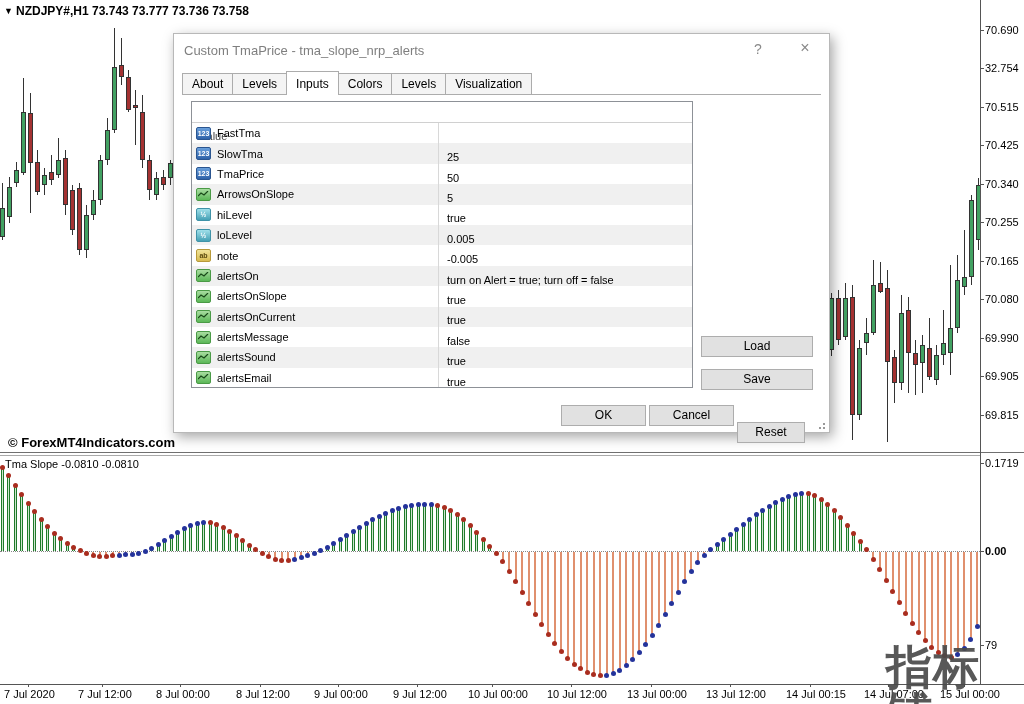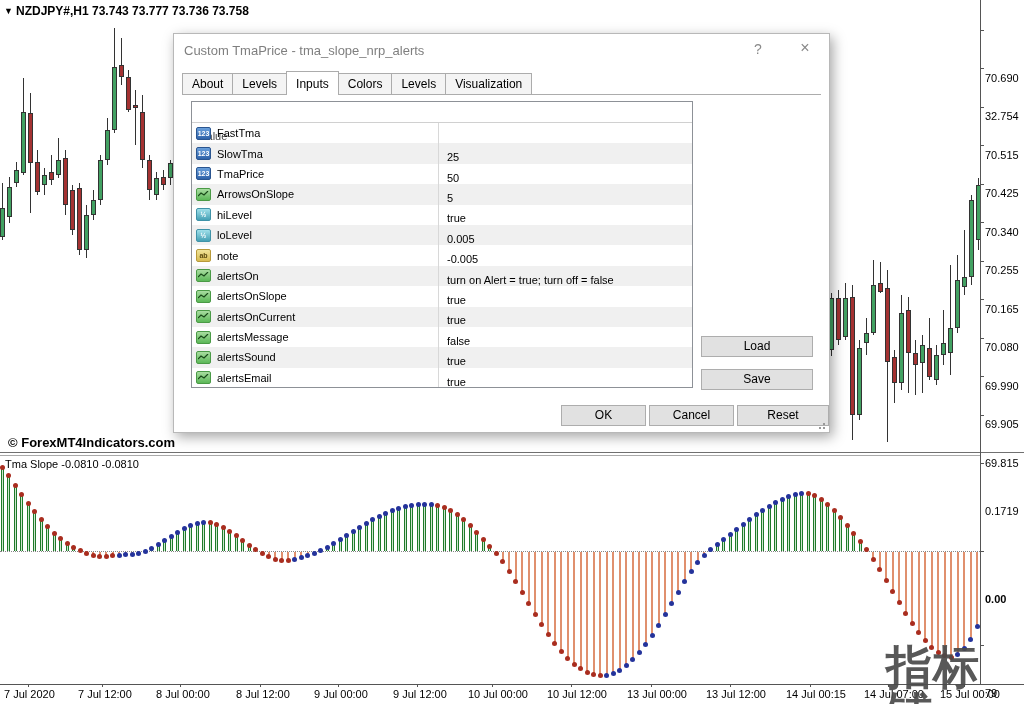--- a/index.html
+++ b/index.html
@@ -9,21 +9,21 @@
   #main-chart{position:absolute;left:0;top:0;width:980px;height:452px;background:#fff;overflow:hidden;}
   #indicator-panel{position:absolute;left:0;top:456px;width:980px;height:228px;background:#fff;overflow:hidden;}
   #sep1{position:absolute;left:0;top:452px;width:1024px;height:1px;background:#707070;}
   #sep2{position:absolute;left:0;top:455px;width:980px;height:1px;background:#aaa;}
   #vaxis-line{position:absolute;left:980px;top:0;width:1px;height:684px;background:#555;}
   #baxis-line{position:absolute;left:0;top:684px;width:1024px;height:1px;background:#555;}
   #ohlc{position:absolute;left:16px;top:4px;font-size:12px;font-weight:bold;}
   #ohlc-arrow{position:absolute;left:4px;top:6px;font-size:9px;}
   #copyright{position:absolute;left:8px;top:435px;font-size:13px;font-weight:bold;}
   #ind-title{position:absolute;left:5px;top:458px;font-size:11px;z-index:5;}
-  .axis-label{position:absolute;left:985px;font-size:11px;white-space:nowrap;margin-top:48px;}
+  .axis-label{position:absolute;left:985px;font-size:11px;white-space:nowrap;}
   .axis-tick{position:absolute;left:980px;width:4px;height:1px;background:#555;}
   .time-label{position:absolute;top:688px;font-size:11px;white-space:nowrap;}
   .time-tick{position:absolute;top:684px;width:1px;height:3px;background:#555;}
   .wick{position:absolute;width:1px;background:#333;}
   .body{position:absolute;width:5px;border:1px solid #333;box-sizing:border-box;}
   .body.g{background:#42a162;}
   .body.r{background:#a43232;}
   .hbar-pos{position:absolute;width:3px;background:linear-gradient(to right,#1e7a2a 0 1px,#cfe6cf 1px 2px,#1e7a2a 2px 3px);}
   .hbar-neg{position:absolute;width:2px;background:#e0906e;}
   .hdot{position:absolute;width:5px;height:5px;border-radius:50%;}
@@ -676,17 +676,17 @@
               <div>alertsEmail</div>
             </div>
             <div class="tc-val">false</div>
           </div>
         </div>
     </div>
     <div class="btn" id="btn-load" style="left:527px;top:302px;width:112px;">Load</div>
     <div class="btn" id="btn-save" style="left:527px;top:335px;width:112px;">Save</div>
     <div class="btn" id="btn-ok" style="left:387px;top:371px;width:85px;">OK</div>
     <div class="btn" id="btn-cancel" style="left:475px;top:371px;width:85px;">Cancel</div>
-    <div class="btn" id="btn-reset" style="left:563px;top:371px;width:92px;">Reset</div>
+    <div class="btn" id="btn-reset" style="left:563px;top:388px;width:68px;">Reset</div>
     <div id="grip"></div>
   </div>
 
 </div>
 
 </body></html>

